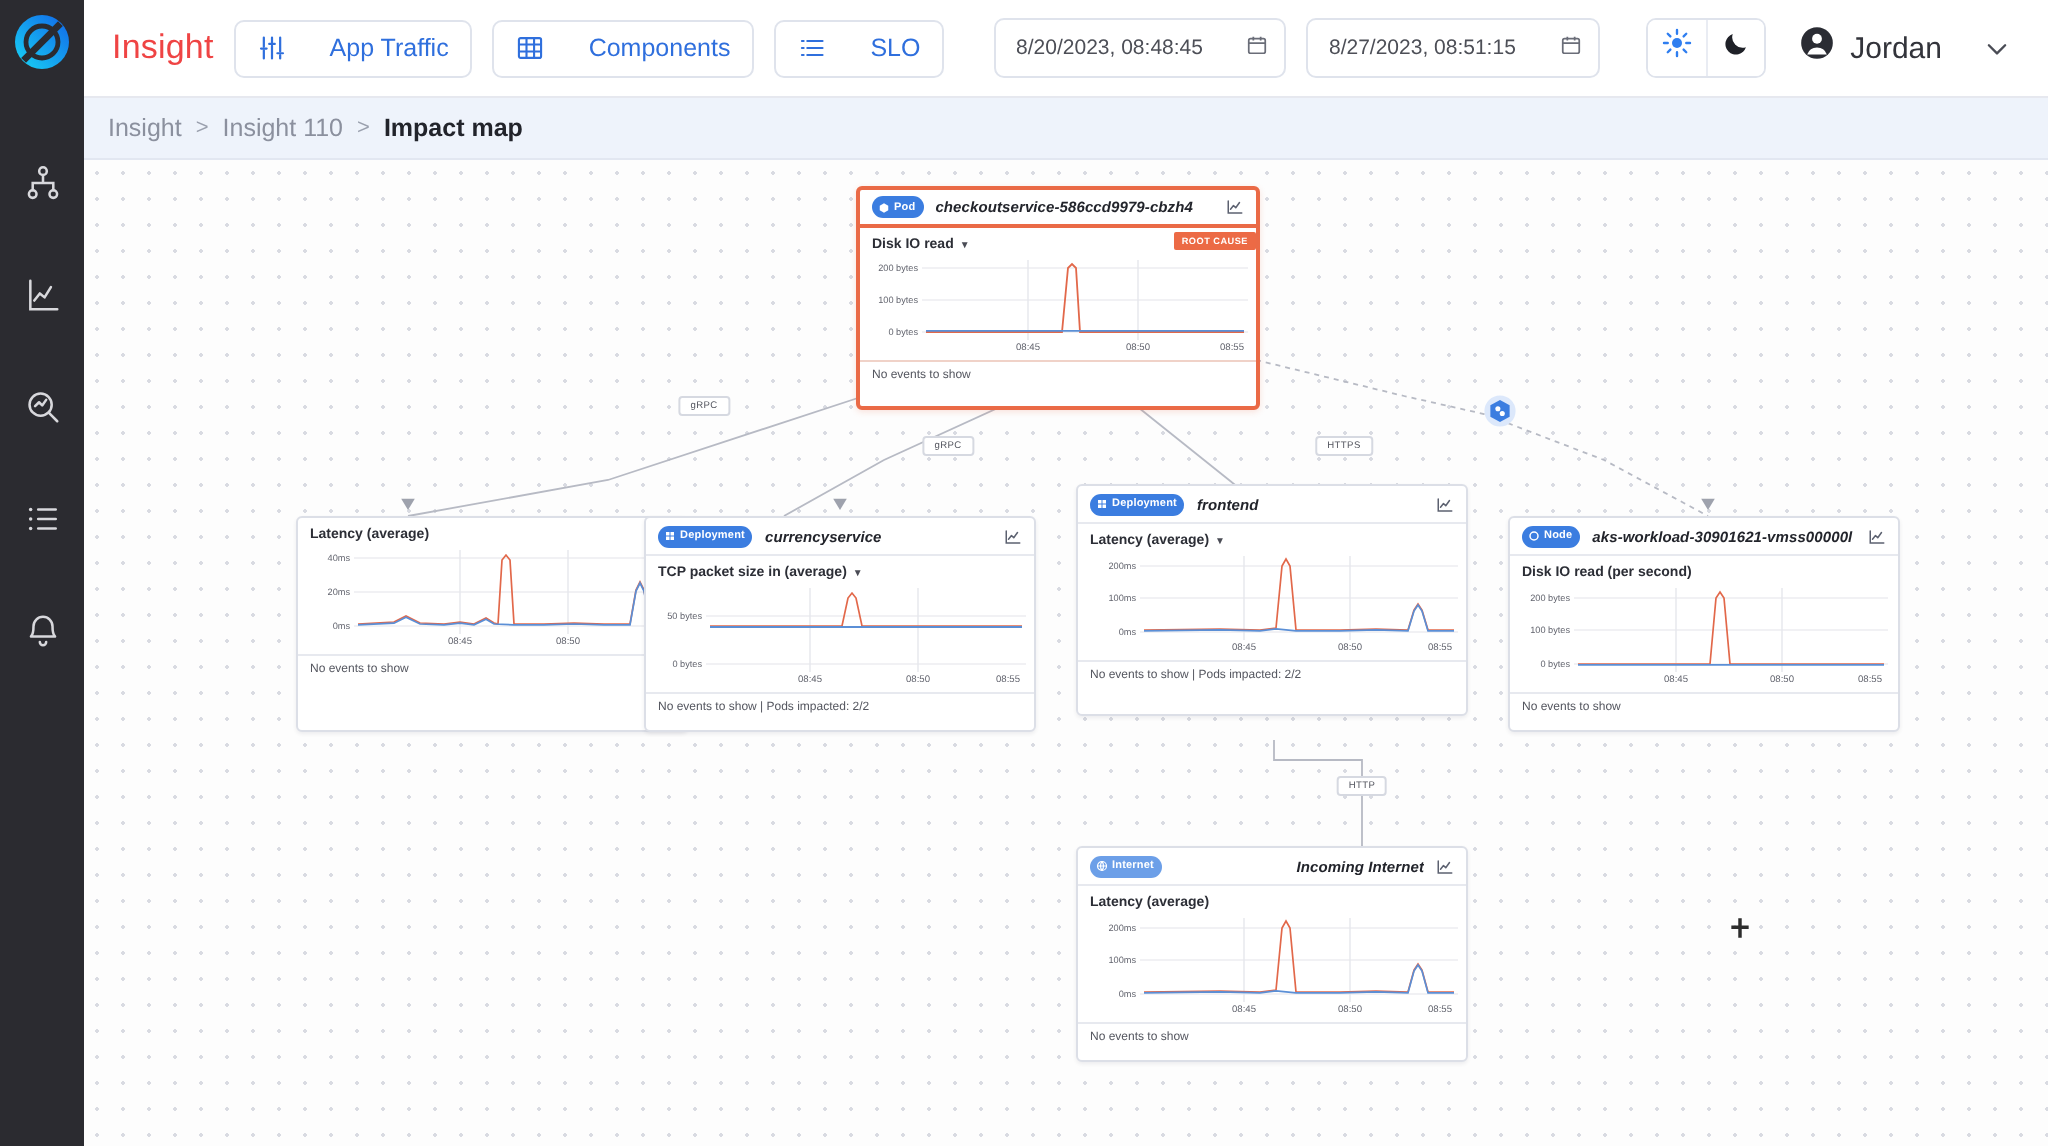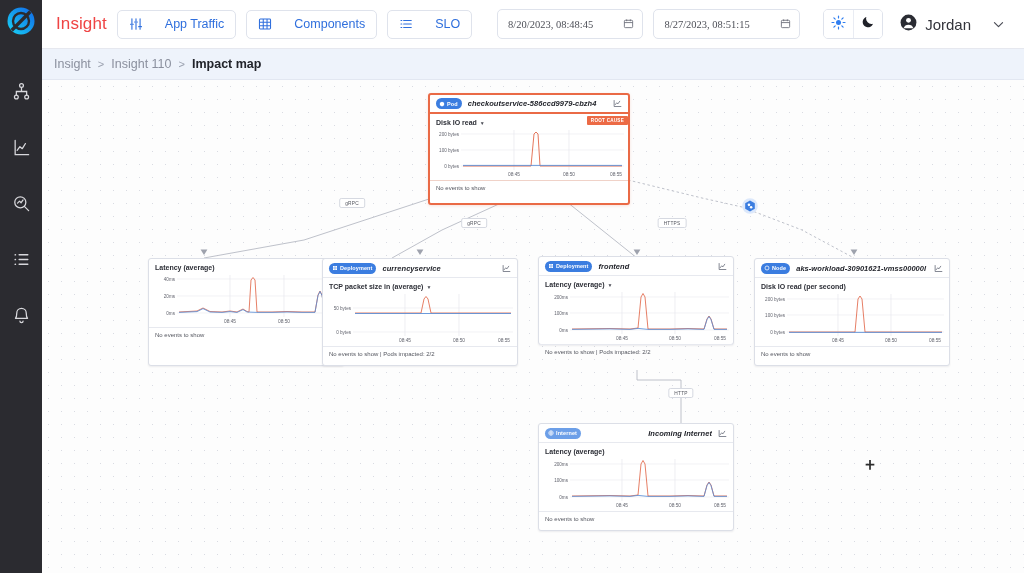--- a/index.html
+++ b/index.html
@@ -34,21 +34,21 @@
   .app-title { font-size: 17px; color: #ef4444; letter-spacing: .1px; margin-right: 0; }
   .navbtn {
     height: 29px; border: 1px solid #dfe3ec; border-radius: 5px; background: #fff;
     display: inline-flex; align-items: center; gap: 22px; padding: 0 11px;
     font-size: 12.5px; color: #2f6fdd; cursor: pointer; white-space: nowrap;
   }
   .navbtn svg { display:block; }
   .dt-field {
     height: 30px; width: 177px; border: 1px solid #dfe3ec; border-radius: 5px; background: #fff;
     display: flex; align-items: center; justify-content: space-between;
-    padding: 0 8px 0 10px; font-size: 10.5px; color: #4d4f57; cursor: pointer; font-family: Liberation Serif, serif;
+    padding: 0 8px 0 10px; font-size: 10.5px; color: #4d4f57; cursor: pointer;
   }
   .theme-group { display: flex; height: 30px; border: 1px solid #dfe3ec; border-radius: 5px; overflow: hidden; }
   .theme-btn { width: 36px; display: flex; align-items: center; justify-content: center; cursor: pointer; background:#fff; }
   .theme-btn + .theme-btn { border-left: 1px solid #e9ecf3; }
   .user-box { display: flex; align-items: center; gap: 7px; margin-left: 6px; cursor: pointer; }
   .user-name { font-size: 15px; color: #33343b; }
   .spacer { flex: 1; }
 
   
   .crumbbar {
@@ -449,21 +449,21 @@
           <div class="xticks" style="width:160px;">
             <span class="xtick" style="left:52px;">08:45</span>
             <span class="xtick" style="left:106px;">08:50</span>
             <span class="xtick" style="left:151px;">08:55</span>
           </div>
         </div>
       </div>
       <div class="card-foot">No events to show | Pods impacted: 2/2</div>
     </div>
 
-    <div class="card" style="left:496px; top:176px; width:196px; height:89px;">
+    <div class="card" style="left:496px; top:162px; width:196px; height:116px;">
       <div class="card-head">
         <span class="pill deployment">
           <svg width="6" height="6" viewBox="0 0 24 24" fill="#fff">
               <path d="M4 4h7v7H4zM13 4h7v7h-7zM4 13h7v7H4zM13 13h7v7h-7z"></path>
             </svg>
           <span>Deployment</span>
         </span>
         <span class="card-title">frontend</span>
         <span class="head-icon">
           <svg width="9" height="9" viewBox="0 0 24 24" fill="none" stroke="currentColor" stroke-width="2">

